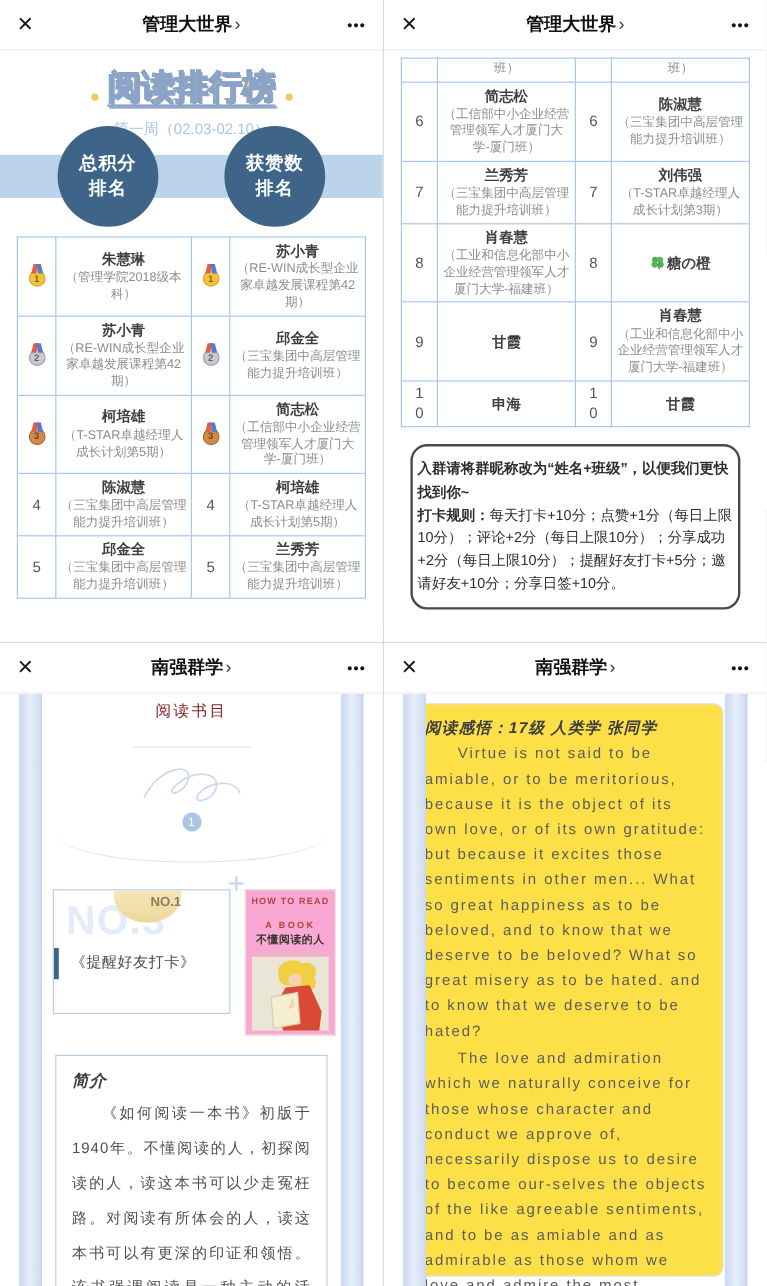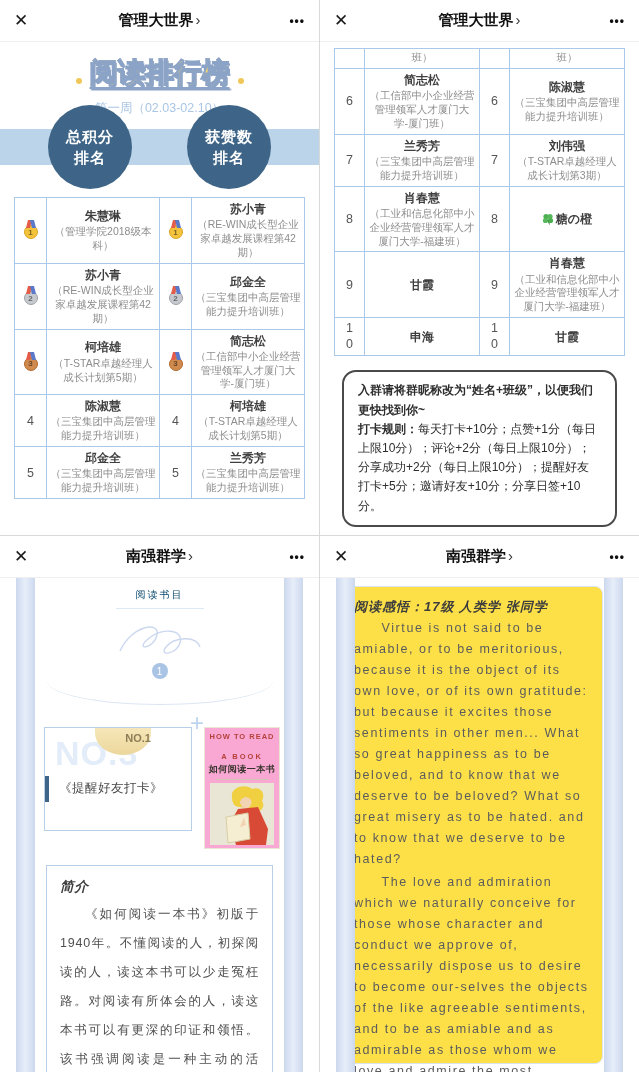--- a/index.html
+++ b/index.html
@@ -39,32 +39,32 @@
   .medal::after { right:2px; background:#5b79c9; transform:skewX(14deg); }
   .medal .mnum { position:absolute; inset:0; z-index:2; display:flex; align-items:center; justify-content:center; font-style:normal; font-size:8px; font-weight:bold; color:rgba(0,0,0,.5); }
   .medal.gold { background:#f4c33c; border:1px solid #d9a524; }
   .medal.silver { background:#c6c9ce; border:1px solid #9fa3a9; }
   .medal.bronze { background:#d08a4e; border:1px solid #b06a2e; }
 
   .clover { display:inline-block; vertical-align:-2px; margin-right:2px; }
 
   .fadeout { position:absolute; left:0; right:0; bottom:0; height:26px; background:linear-gradient(to bottom, rgba(255,255,255,0), #fff 70%); pointer-events:none; }
 
-  .note-box { margin:14px 22px 0; border:2px solid #4a4a4a; border-radius:14px; padding:9px 14px; font-size:12px; line-height:1.6; color:#2e2e2e; }
+  .note-box { margin:14px 22px 0; border:2px solid #4a4a4a; border-radius:14px; padding:9px 4px; font-size:12px; line-height:1.6; color:#2e2e2e; }
   .note-box b { font-weight:bold; }
 
   
   .stripe { position:absolute; top:42px; bottom:0; width:19px; background:linear-gradient(90deg,#ccd8ee 0%, #e7eefa 48%, #ccd8ee 100%); }
   .stripe.l { left:16px; } .stripe.r { right:16px; }
   .bl-content { position:relative; margin:0 44px; }
 
   .books-title { text-align:center; margin-top:10px; font-family:"DejaVu Serif","Liberation Serif",serif; font-style:italic; font-weight:bold; font-size:26px; color:#88a3d3; }
   .books-title .word { text-decoration:underline; text-decoration-thickness:2px; text-underline-offset:4px; }
   .books-sub { text-align:center; margin-top:6px; }
-  .books-sub span { display:inline-block; font-size:10px; color:#0c4a6e; padding:0 20px 6px; border-bottom:1px solid #dfe8f5; letter-spacing:2px; }
+  .books-sub span { display:inline-block; font-size:13px; color:#7f1d1d; padding:0 20px 20px; border-bottom:1px solid #dfe8f5; letter-spacing:2px; }
   .flourish { display:block; margin:10px auto 0; }
   .step-circle { width:16px; height:16px; border-radius:50%; background:#a9c4e4; color:#fff; font-size:10px; display:flex; align-items:center; justify-content:center; margin:2px auto 0; }
   .arc { width:226px; height:24px; margin:2px auto 0; border-bottom:1px solid #dbe5f2; border-radius:0 0 50% 50% / 0 0 100% 100%; }
 
   .book-row { display:flex; margin-top:22px; position:relative; }
   .plus-mark { position:absolute; top:-18px; left:146px; color:#bcd4ee; font-size:24px; font-weight:300; }
   .book-card { position:relative; width:148px; height:104px; border:1px solid #b8cfe8; background:#fff; overflow:hidden; flex:none; }
   .badge-no1 { position:absolute; top:0; left:50px; width:56px; height:27px; background:linear-gradient(#f6e6b8,#ecd79c); border-radius:0 0 56px 56px / 0 0 44px 44px; display:flex; align-items:flex-start; justify-content:flex-end; font-size:11px; font-weight:bold; color:#8d7d56; padding-top:4px; }
   .watermark { position:absolute; top:6px; left:10px; font-size:34px; font-weight:800; color:#e3edf9; letter-spacing:1px; }
   .accent-bar { position:absolute; left:0; top:48px; width:4px; height:26px; background:#3e6587; }
@@ -306,21 +306,21 @@
           <span class="watermark">NO.3</span>
           <div class="badge-no1">
               <span>NO.1</span>
             </div>
           <div class="accent-bar"></div>
           <div class="bk-title">《提醒好友打卡》</div>
         </div>
         <div class="book-cover">
           <div class="cv1">HOW TO READ</div>
           <div class="cv2">A BOOK</div>
-          <div class="cv3">如何阅读一本书</div>
+          <div class="cv3">不懂阅读的人</div>
           <div class="cvline"></div>
           <svg class="cover-art" width="64" height="62" viewBox="0 0 64 62">
             <rect width="64" height="62" fill="#e9e6d6"></rect>
             <path d="M22,14 C20,4 36,0 42,6 C50,3 56,10 52,18 C56,24 50,30 46,28 L30,24 C24,24 22,20 22,14" fill="#f0d040"></path>
             <path d="M30,20 C30,14 38,12 41,17 C43,22 38,27 33,25 Z" fill="#f2d4b4"></path>
             <path d="M28,26 L48,24 L58,46 L56,62 L26,62 L20,40 Z" fill="#d84a35"></path>
             <path d="M16,34 L38,30 L40,56 L18,60 Z" fill="#f6eed2" stroke="#d8cda6" stroke-width="1"></path>
             <path d="M34,34 L30,44 L36,42 Z" fill="#f2d4b4"></path>
           </svg>
         </div>

